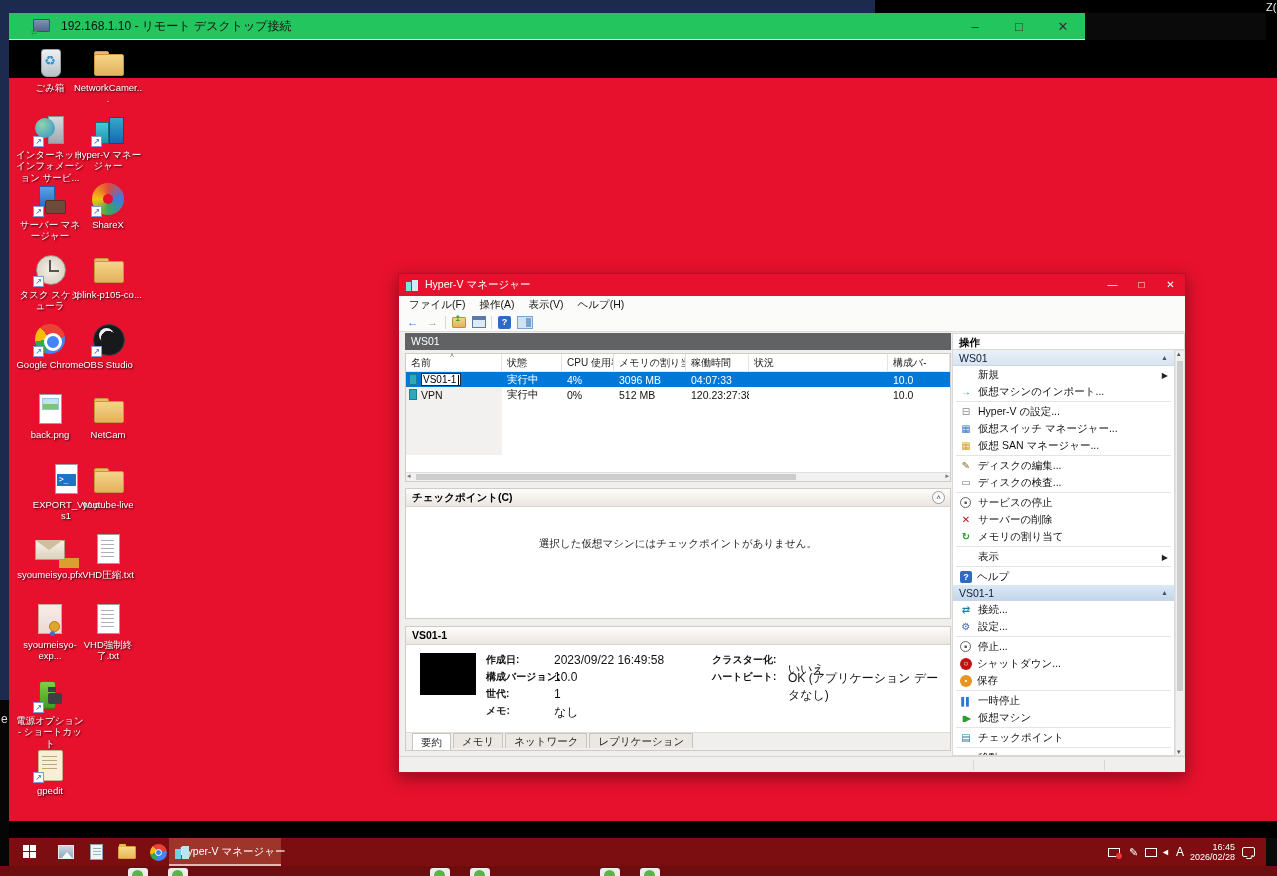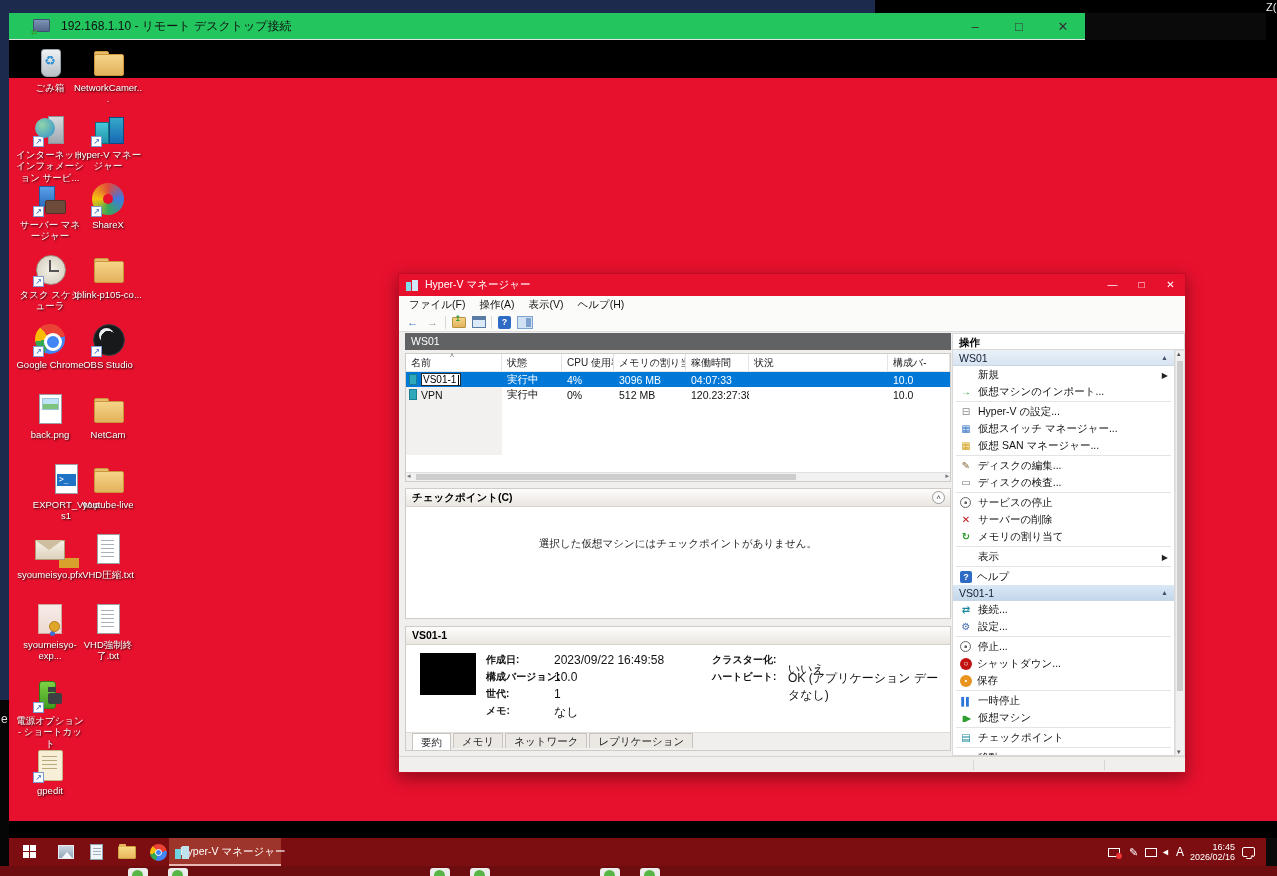--- a/index.html
+++ b/index.html
@@ -586,21 +586,21 @@
       </div>
     <div class="tr" style="left:1136px;">
         <span class="tr-mon"></span>
       </div>
     <div class="tr tr-vol" style="left:1152px;"></div>
     <div class="tr tr-ime" style="left:1167px;">
         <span>A</span>
       </div>
     <div class="tr tr-clock" style="left:1180px;width:46px;">
       <div>16:45</div>
-      <div>2026/02/16</div>
+      <div>2026/02/28</div>
     </div>
     <div class="tr" style="left:1233px;">
         <span class="tr-notif"></span>
       </div>
   </div>
 
   <div class="abs host-bottom">
     <span class="peek" style="left:128px;"></span>
     <span class="peek" style="left:168px;"></span>
     <span class="peek" style="left:430px;"></span>

